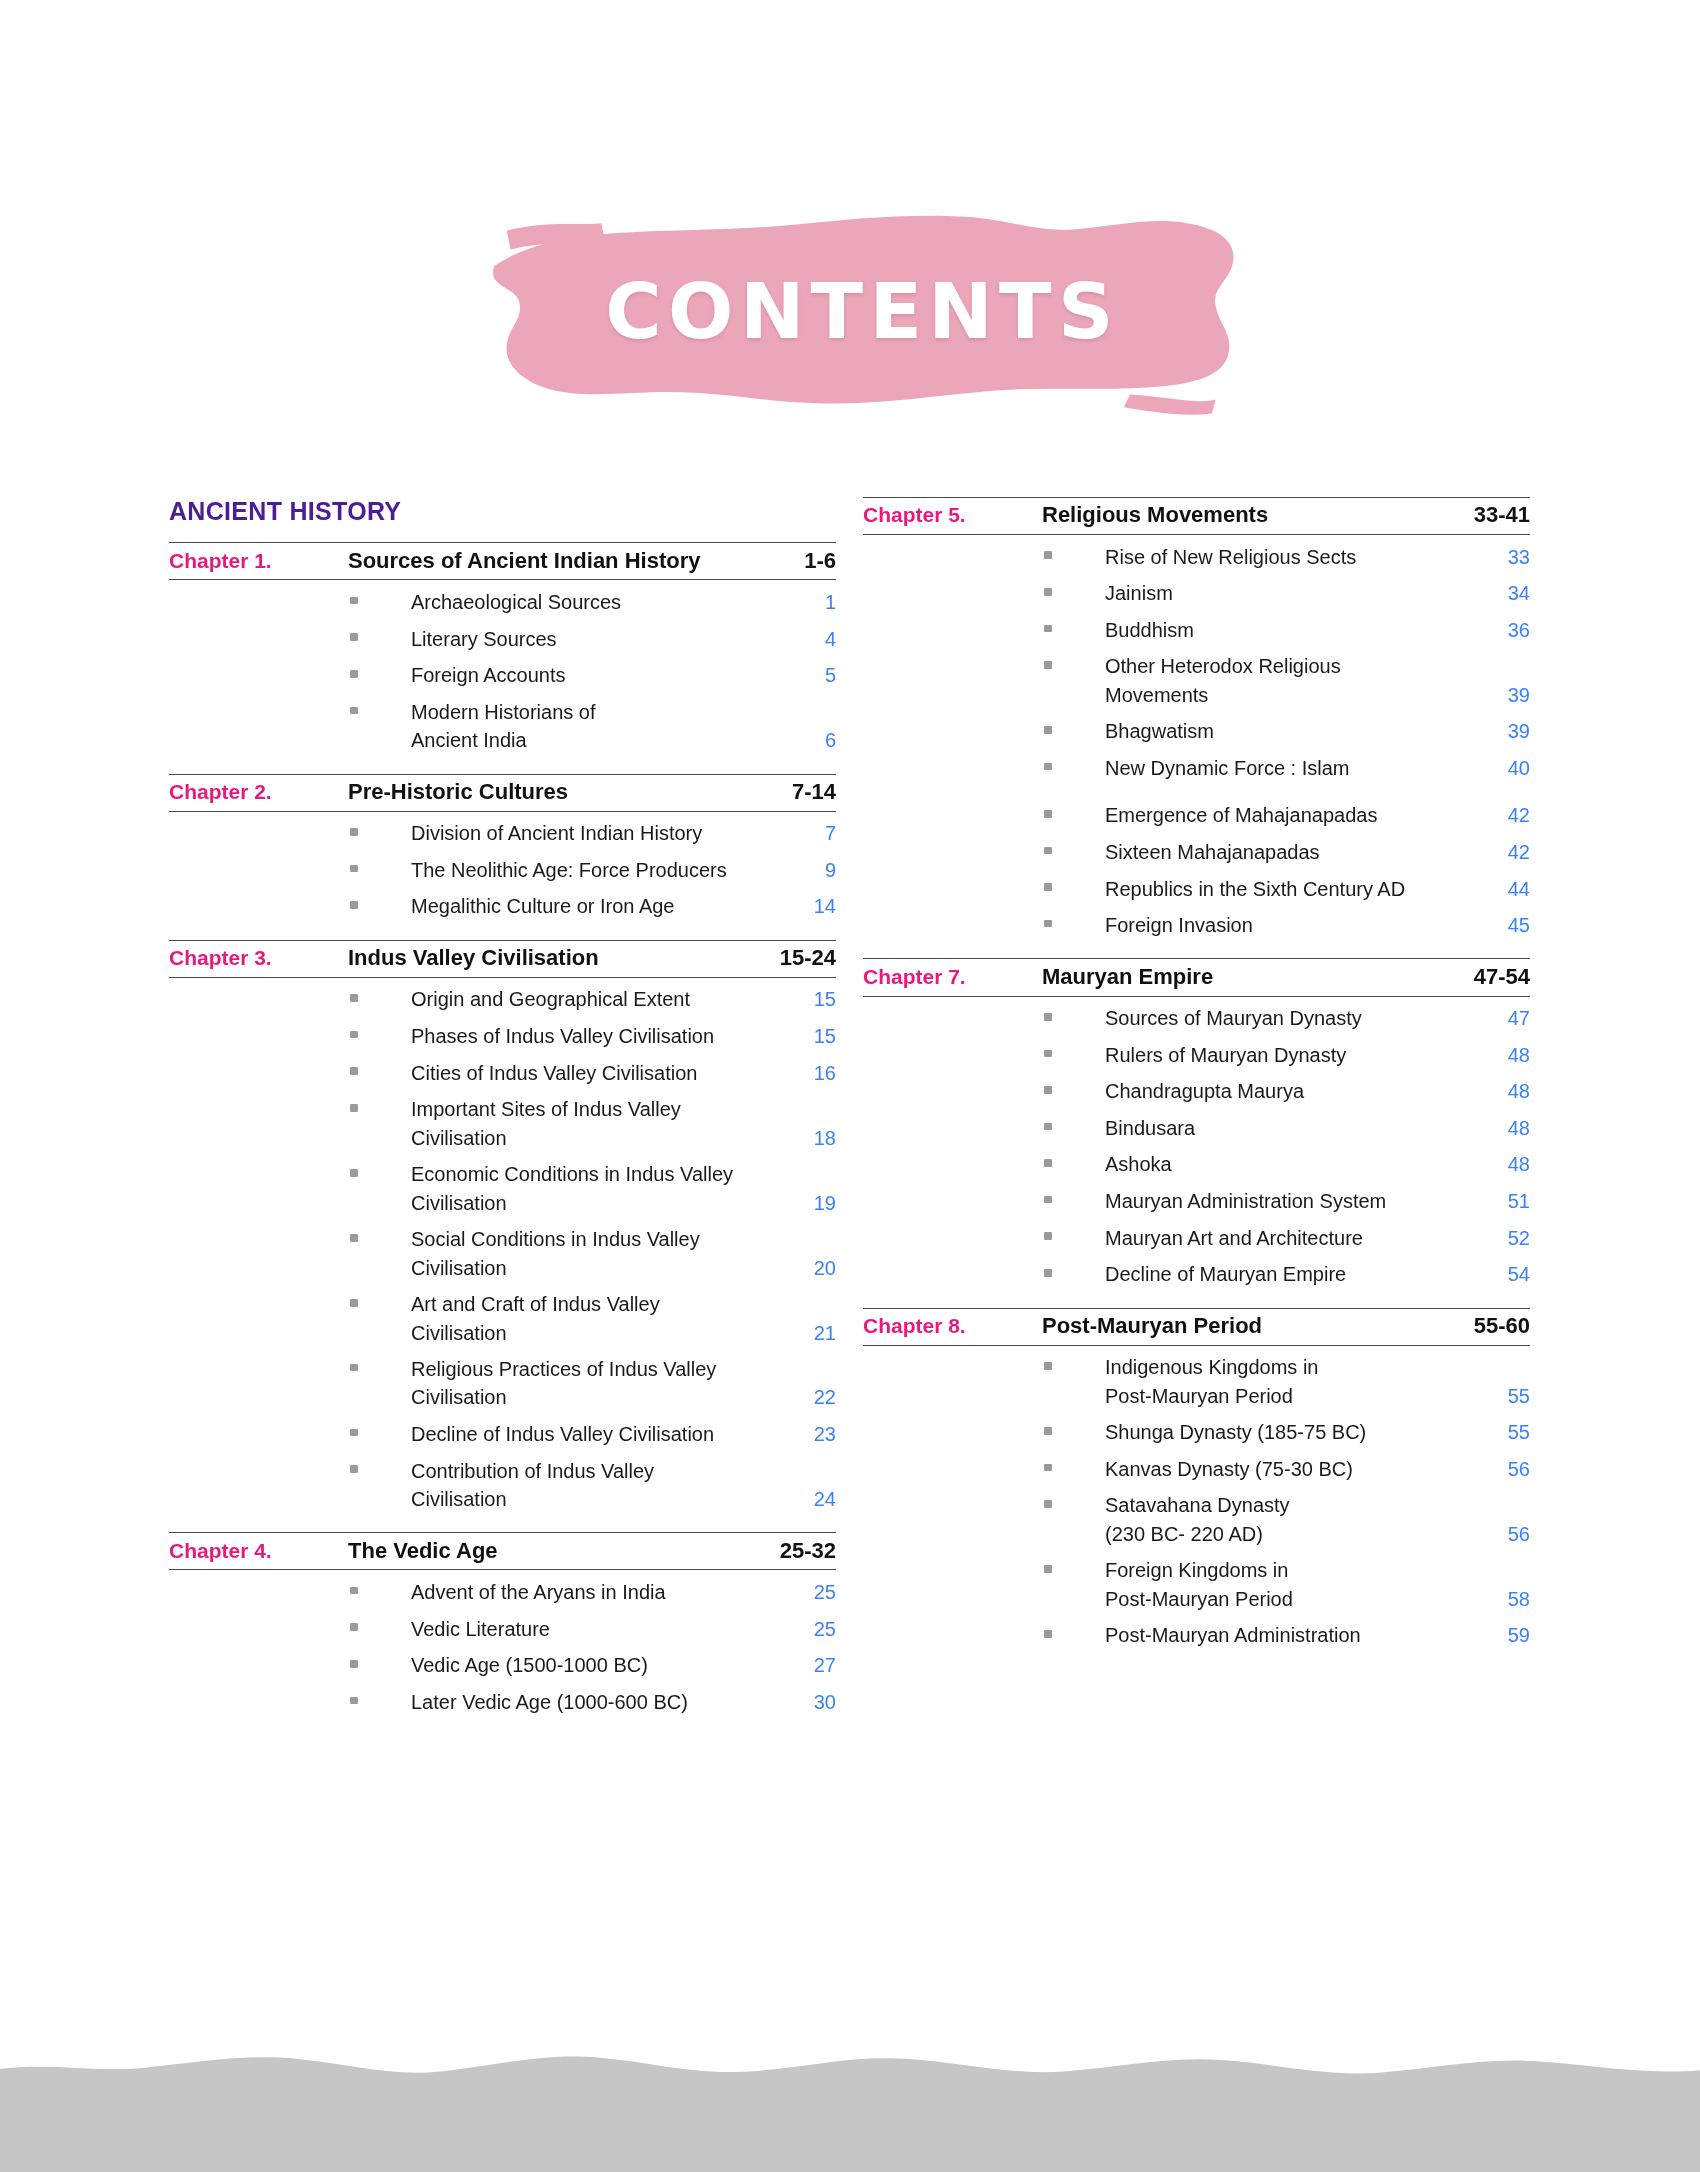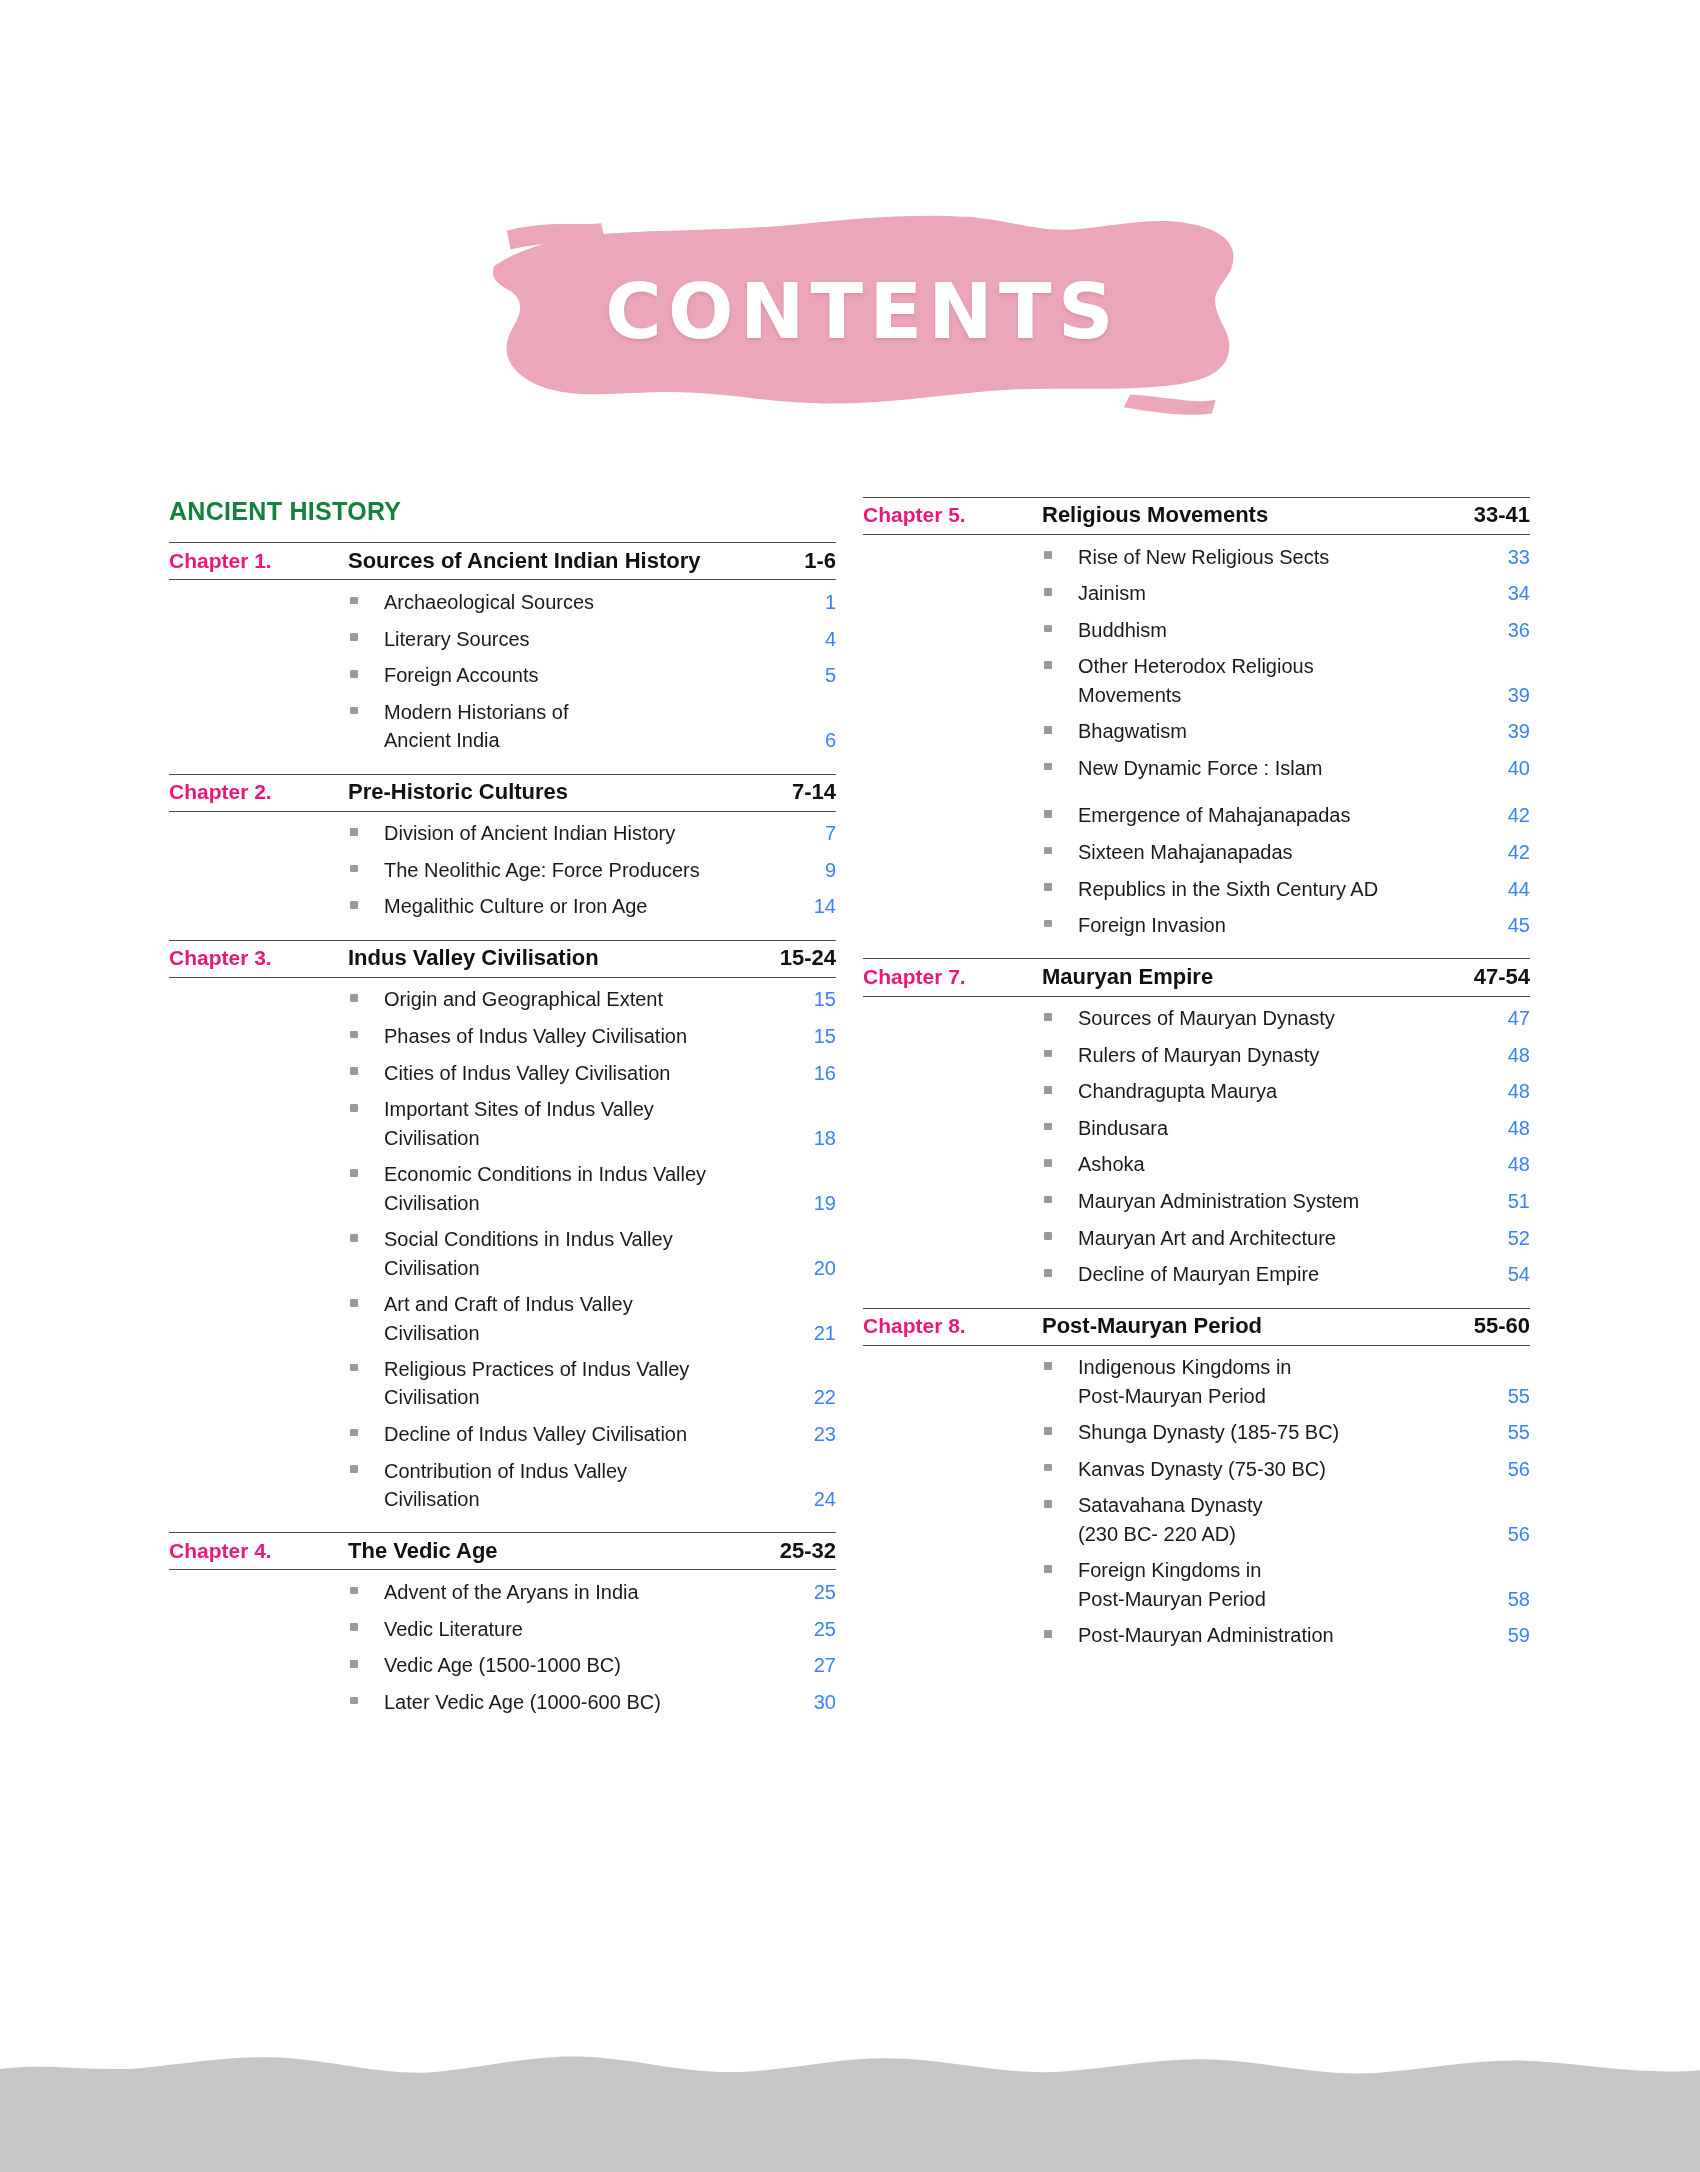--- a/index.html
+++ b/index.html
@@ -58,21 +58,21 @@
     position: absolute;
     width: 667px;
   }
   .col-left { left: 169px; }
   .col-right { left: 863px; }
 
   .section-title {
     font-family: "Liberation Sans", sans-serif;
     font-weight: bold;
     font-size: 25px;
-    color: #15803d;
+    color: #4c1d95;
     letter-spacing: 0.3px;
     margin-bottom: 16.4px;
   }
 
   
   .chapter {
     margin-bottom: 3.8px;
   }
   .chap-head {
     display: flex;
@@ -108,20 +108,21 @@
 
   
   .topics {
     margin-top: 7.6px;
     margin-bottom: 19px;
   }
   .topic {
     display: flex;
     align-items: flex-start;
     margin-bottom: 8.2px;
+    gap: 27px;
   }
   .bullet {
     flex: 0 0 auto;
     width: 37px;
     padding-left: 178px;
     box-sizing: content-box;
     position: relative;
     height: 21.4px;
   }
   .bullet::before {

